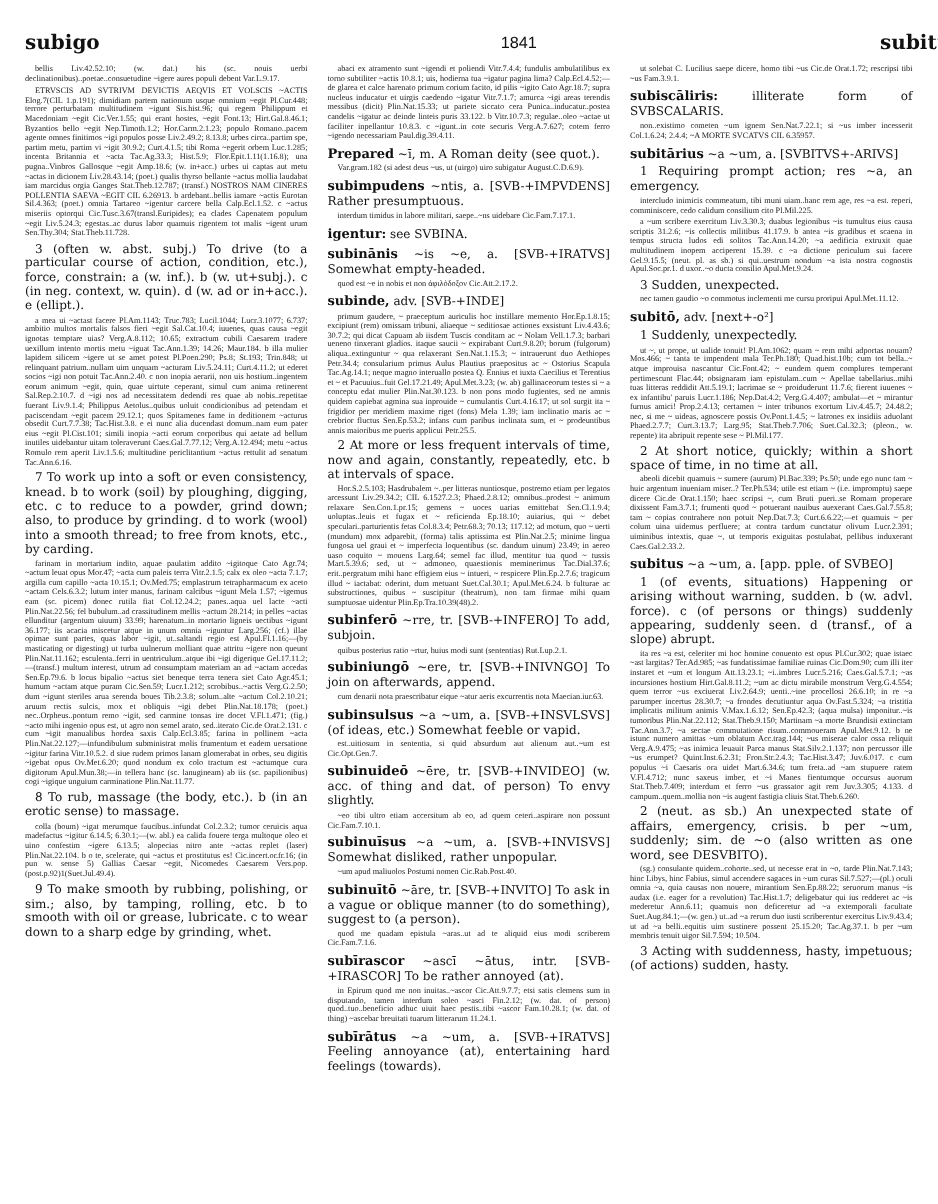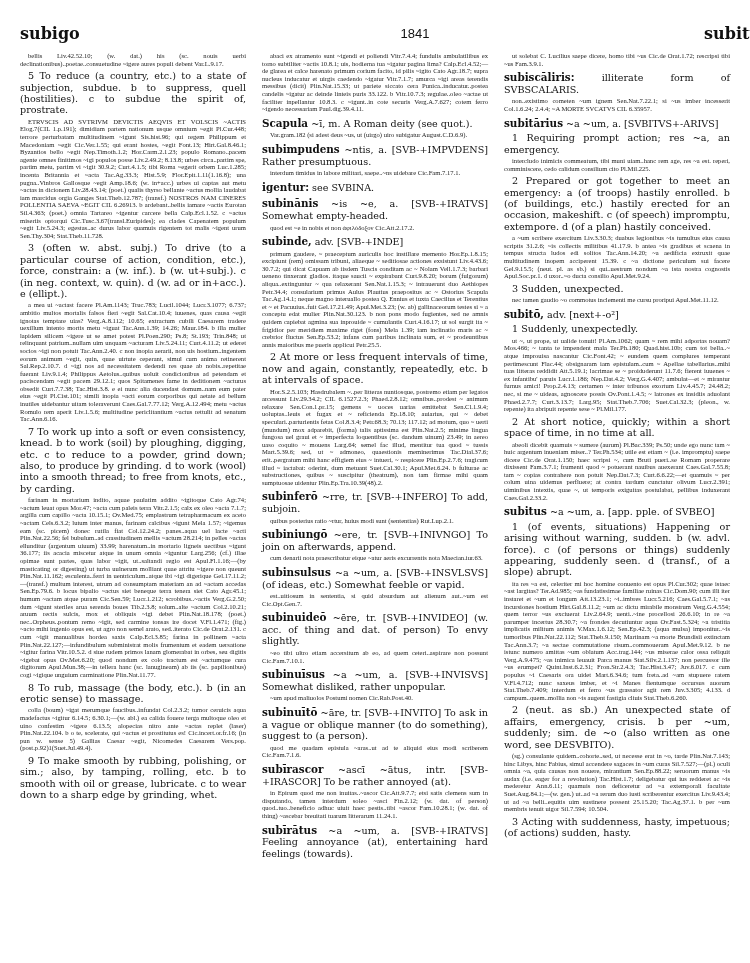--- a/index.html
+++ b/index.html
@@ -24,33 +24,32 @@
 
 <div class="page">
   <div class="header">
     <span class="hw-left">subigo</span>
     <span class="pageno">1841</span>
     <span class="hw-right">subitus</span>
   </div>
 
   <div class="col col1">
       <p class="q indent">bellis Liv.42.52.10; (w. dat.) his (sc. nouis uerbi declinationibus)..poetae..consuetudine ~igere aures populi debent Var.L.9.17.</p>
-      <p class="def">5 To reduce (a country, etc.) to a state of subjection, subdue. b to suppress, quell (hostilities). c to subdue the spirit of, prostrate.</p>
       <p class="q indent">ETRVSCIS AD SVTRIVM DEVICTIS AEQVIS ET VOLSCIS ~ACTIS Elog.7(CIL 1.p.191); dimidiam partem nationum usque omnium ~egit Pl.Cur.448; terrore perturbatam multitudinem ~igunt Sis.hist.96; qui regem Philippum et Macedoniam ~egit Cic.Ver.1.55; qui erant hostes, ~egit Font.13; Hirt.Gal.8.46.1; Byzantios bello ~egit Nep.Timoth.1.2; Hor.Carm.2.1.23; populo Romano..pacem agente omnes finitimos ~igi populos posse Liv.2.49.2; 8.13.8; urbes circa..partim spe, partim metu, partim vi ~igit 30.9.2; Curt.4.1.5; tibi Roma ~egerit orbem Luc.1.285; incenta Britannia et ~acta Tac.Ag.33.3; Hist.5.9; Flor.Epit.1.11(1.16.8); una pugna..Vinbros Gallosque ~egit Amp.18.6; (w. in+acc.) urbes ui captas aut metu ~actas in dicionem Liv.28.43.14; (poet.) qualis thyrso bellante ~actus mollia laudabat iam marcidus orgia Ganges Stat.Theb.12.787; (transf.) NOSTROS NAM CINERES POLLENTIA SAEVA ~EGIT CIL 6.26913.  b ardebant..bellis iamare ~actis Eurotan Sil.4.363; (poet.) omnia Tartareo ~igentur carcere bella Calp.Ecl.1.52.  c ~actus miseriis optorqui Cic.Tusc.3.67(transl.Euripides); ea clades Capenatem populum ~egit Liv.5.24.3; egestas..ac durus labor quamuis rigentem tot malis ~igent urum Sen.Thy.304; Stat.Theb.11.728.</p>
       <p class="def">3 (often w. abst. subj.) To drive (to a particular course of action, condition, etc.), force, constrain: a (w. inf.). b (w. ut+subj.). c (in neg. context, w. quin). d (w. ad or in+acc.). e (ellipt.).</p>
       <p class="q indent">a mea ui ~actast facere Pl.Am.1143; Truc.783; Lucil.1044; Lucr.3.1077; 6.737; ambitio multos mortalis falsos fieri ~egit Sal.Cat.10.4; iuuenes, quas causa ~egit ignotas temptare uias? Verg.A.8.112; 10.65; extractum cubili Caesarem tradere uexillum intento mortis metu ~iguat Tac.Ann.1.39; 14.26; Maur.184.  b illa mulier lapidem silicem ~igere ut se amet potest Pl.Poen.290; Ps.8; St.193; Trin.848; ut relinquant patrium..nullam uim unquam ~acturam Liv.5.24.11; Curt.4.11.2; ut ederet socios ~igi non potuit Tac.Ann.2.40.  c non inopia aerarii, non uis hostium..ingentem eorum animum ~egit, quin, quae uirtute ceperant, simul cum anima retinerent Sal.Rep.2.10.7.  d ~igi nos ad necessitatem dedendi res quae ab nobis..repetitae fuerant Liv.9.1.4; Philippus Aetolus..quibus uoluit condicionibus ad petendam et paciscendam ~egit pacem 29.12.1; quos Spitamenes fame in deditionem ~acturus obsedit Curt.7.7.38; Tac.Hist.3.8.  e ei nunc alia ducendast domum..nam eum pater eius ~egit Pl.Cist.101; simili inopia ~acti eorum corporibus qui aetate ad bellum inutiles uidebantur uitam toleraverunt Caes.Gal.7.77.12; Verg.A.12.494; metu ~actus Romulo rem aperit Liv.1.5.6; multitudine periclitantium ~actus rettulit ad senatum Tac.Ann.6.16.</p>
       <p class="def">7 To work up into a soft or even consistency, knead. b to work (soil) by ploughing, digging, etc. c to reduce to a powder, grind down; also, to produce by grinding. d to work (wool) into a smooth thread; to free from knots, etc., by carding.</p>
       <p class="q indent">farinam in mortarium indito, aquae paulatim addito ~igitoque Cato Agr.74; ~actum leuat opus Mor.47; ~acta cum paleis terra Vitr.2.1.5; calx ex oleo ~acta 7.1.7; argilla cum capillo ~acta 10.15.1; Ov.Med.75; emplastrum tetrapharmacum ex aceto ~actam Cels.6.3.2; lutum inter manus, farinam calcibus ~igunt Mela 1.57; ~igemus eam (sc. picem) donec rutila fiat Col.12.24.2; panes..aqua uel lacte ~acti Plin.Nat.22.56; fel bubulum..ad crassitudinem mellis ~actum 28.214; in pelles ~actas ellunditur (argentum uiuum) 33.99; harenatum..in mortario ligneis uectibus ~igunt 36.177; iis acacia miscetur atque in unum omnia ~iguntur Larg.256; (cf.) illae opimae sunt partes, quas labor ~igit, ut..saltandi regio est Apul.Fl.1.16;—(by masticating or digesting) ut turba uulnerum molliant quae attritu ~igere non queunt Plin.Nat.11.162; esculenta..ferri in uentriculum..atque ibi ~igi digerique Gel.17.11.2;—(transf.) multum interest, utrum ad consumptam materiam an ad ~actam accedas Sen.Ep.79.6.  b locus bipalio ~actus siet beneque terra tenera siet Cato Agr.45.1; humum ~actam atque puram Cic.Sen.59; Lucr.1.212; scrobibus..~actis Verg.G.2.50; dum ~igunt steriles arua serenda boues Tib.2.3.8; solum..alte ~actum Col.2.10.21; aruum rectis sulcis, mox et obliquis ~igi debet Plin.Nat.18.178; (poet.) nec..Orpheus..pontum remo ~igit, sed carmine tonsas ire docet V.Fl.1.471; (fig.) ~acto mihi ingenio opus est, ut agro non semel arato, sed..iterato Cic.de Orat.2.131.  c cum ~igit manualibus hordea saxis Calp.Ecl.3.85; farina in pollinem ~acta Plin.Nat.22.127;—infundibulum subministrat molis frumentum et eadem uersatione ~igitur farina Vitr.10.5.2.  d siue rudem primos lanam glomerabat in orbes, seu digitis ~igebat opus Ov.Met.6.20; quod nondum ex colo tractum est ~actumque cura digitorum Apul.Mun.38;—in tellera hanc (sc. lanugineam) ab iis (sc. papilionibus) cogi ~igique unguium carminatione Plin.Nat.11.77.</p>
       <p class="def">8 To rub, massage (the body, etc.). b (in an erotic sense) to massage.</p>
       <p class="q indent">colla (boum) ~igat merumque faucibus..infundat Col.2.3.2; tumor ceruicis aqua madefactus ~igitur 6.14.5; 6.30.1;—(w. abl.) ea calida fouere terga multoque oleo et uino confestim ~igere 6.13.5; alopecias nitro ante ~actas replet (laser) Plin.Nat.22.104.  b o te, scelerate, qui ~actus et prostitutus es! Cic.incert.or.fr.16; (in pun w. sense 5) Gallias Caesar ~egit, Nicomedes Caesarem Vers.pop.(post.p.92)1(Suet.Jul.49.4).</p>
       <p class="def">9 To make smooth by rubbing, polishing, or sim.; also, by tamping, rolling, etc. b to smooth with oil or grease, lubricate. c to wear down to a sharp edge by grinding, whet.</p>
     </div>
   <div class="col col2">
       <p class="q indent">abaci ex atramento sunt ~igendi et poliendi Vitr.7.4.4; fundulis ambulatilibus ex torno subtiliter ~actis 10.8.1; uis, hodierna tua ~igatur pagina lima? Calp.Ecl.4.52;—de glarea et calce harenato primum corium facito, id pilis ~igito Cato Agr.18.7; supra nucleus inducatur et uirgis caedendo ~igatur Vitr.7.1.7; amurca ~igi areas terendis messibus (dicit) Plin.Nat.15.33; ut pariete siccato cera Punica..inducatur..postea candelis ~igatur ac deinde linteis puris 33.122.  b Vitr.10.7.3; regulae..oleo ~actae ut faciliter inpellantur 10.8.3.  c ~igunt..in cote securis Verg.A.7.627; cotem ferro ~igendo necessariam Paul.dig.39.4.11.</p>
-      <p class="entry"><span class="lemma">Scapula</span><span> ~ī, m. A Roman deity (see quot.).</span></p>
+      <p class="entry"><span class="lemma">Prepared</span><span> ~ī, m. A Roman deity (see quot.).</span></p>
       <p class="q indent">Var.gram.182 (si adest deus ~us, ut (uirgo) uiro subigatur August.C.D.6.9).</p>
       <p class="entry"><span class="lemma">subimpudens</span><span> ~ntis, a. [SVB-+IMPVDENS] Rather presumptuous.</span></p>
       <p class="q indent">interdum timidus in labore militari, saepe..~ns uidebare Cic.Fam.7.17.1.</p>
       <p class="entry"><span class="lemma">igentur:</span><span> see SVBINA.</span></p>
       <p class="entry"><span class="lemma">subinānis</span><span> ~is ~e, a. [SVB-+IRATVS] Somewhat empty-headed.</span></p>
       <p class="q indent">quod est ~e in nobis et non ἀφιλόδοξον Cic.Att.2.17.2.</p>
       <p class="entry"><span class="lemma">subinde,</span><span> adv. [SVB-+INDE]</span></p>
       <p class="q indent">primum gaudere, ~ praeceptum auriculis hoc instillare memento Hor.Ep.1.8.15; excipiunt (rem) omissam tribuni, aliaeque ~ seditiosae actiones exsistunt Liv.4.43.6; 30.7.2; qui dicat Capuam ab iisdem Tuscis conditam ac ~ Nolam Vell.1.7.3; barbari ueneno tinxerant gladios. itaque saucii ~ expirabant Curt.9.8.20; borum (fulgorum) aliqua..extinguntur ~ qua relaxerant Sen.Nat.1.15.3; ~ intrauerunt duo Aethiopes Petr.34.4; consularium primus Aulus Plautius praepositus ac ~ Ostorius Scapula Tac.Ag.14.1; neque magno interuallo postea Q. Ennius et iuxta Caecilius et Terentius et ~ et Pacuuius..fuit Gel.17.21.49; Apul.Met.3.23; (w. ab) gallinaceorum testes si ~ a conceptu edat mulier Plin.Nat.30.123.  b non pons modo fugientes, sed ne amnis quidem capiebat agmina sua inprouide ~ cumulantis Curt.4.16.17; ut sol surgit ita ~ frigidior per meridiem maxime riget (fons) Mela 1.39; iam inclinatio maris ac ~ crebrior fluctus Sen.Ep.53.2; infans cum paribus inclinata sum, et ~ prodeuntibus annis maioribus me pueris applicui Petr.25.5.</p>
       <p class="def">2 At more or less frequent intervals of time, now and again, constantly, repeatedly, etc. b at intervals of space.</p>
       <p class="q indent">Hor.S.2.5.103; Hasdrubalem ~..per litteras nuntiosque, postremo etiam per legatos arcessunt Liv.29.34.2; CIL 6.1527.2.3; Phaed.2.8.12; omnibus..prodest ~ animum relaxare Sen.Con.1.pr.15; gemens ~ uoces uarias emittebat Sen.Cl.1.9.4; uoluptas..leuis et fugax et ~ reficienda Ep.18.10; auiarius, qui ~ debet speculari..parturientis fetas Col.8.3.4; Petr.68.3; 70.13; 117.12; ad motum, quo ~ uerti (mundum) mox adparebit, (forma) talis aptissima est Plin.Nat.2.5; minime lingua fungosa uel graui et ~ imperfecta loquentibus (sc. dandum uinum) 23.49; in aereo uaso coquito ~ mouens Larg.64; semel fac illud, mentitur tua quod ~ tussis Mart.5.39.6; sed, ut ~ admoneo, quaestionis meminerimus Tac.Dial.37.6; erit..pergratum mihi hanc effigiem eius ~ intueri, ~ respicere Plin.Ep.2.7.6; tragicum illud ~ iactabat: oderint, dum metuant Suet.Cal.30.1; Apul.Met.6.24.  b fulturae ac substructiones, quibus ~ suscipitur (theatrum), non tam firmae mihi quam sumptuosae uidentur Plin.Ep.Tra.10.39(48).2.</p>
@@ -70,21 +69,20 @@
       <p class="q indent">in Epirum quod me non inuitas..~ascor Cic.Att.9.7.7; etsi satis clemens sum in disputando, tamen interdum soleo ~asci Fin.2.12; (w. dat. of person) quod..tuo..beneficio adhuc uiuit haec pestis..tibi ~ascor Fam.10.28.1; (w. dat. of thing) ~ascebar breuitati tuarum litterarum 11.24.1.</p>
       <p class="entry"><span class="lemma">subīrātus</span><span> ~a ~um, a. [SVB-+IRATVS] Feeling annoyance (at), entertaining hard feelings (towards).</span></p>
     </div>
   <div class="col col3">
       <p class="q indent">ut solebat C. Lucilius saepe dicere, homo tibi ~us Cic.de Orat.1.72; rescripsi tibi ~us Fam.3.9.1.</p>
       <p class="entry"><span class="lemma">subiscāliris:</span><span> illiterate form of SVBSCALARIS.</span></p>
       <p class="q indent">non..existimo cometen ~um ignem Sen.Nat.7.22.1; si ~us imber incesserit Col.1.6.24; 2.4.4; ~A MORTE SVCATVS CIL 6.35957.</p>
       <p class="entry"><span class="lemma">subitārius</span><span> ~a ~um, a. [SVBITVS+-ARIVS]</span></p>
       <p class="def">1 Requiring prompt action; res ~a, an emergency.</p>
       <p class="q indent">intercludo inimicis commeatum, tibi muni uiam..hanc rem age, res ~a est. reperi, comminiscere, cedo calidum consilium cito Pl.Mil.225.</p>
-      <p class="def">2 Prepared or got together to meet an emergency: a (of troops) hastily enrolled. b (of buildings, etc.) hastily erected for an occasion, makeshift. c (of speech) impromptu, extempore. d (of a plan) hastily conceived.</p>
       <p class="q indent">a ~um scribere exercitum Liv.3.30.3; duabus legionibus ~is tumultus eius causa scriptis 31.2.6; ~is collectis militibus 41.17.9.  b antea ~is gradibus et scaena in tempus structa ludos edi solitos Tac.Ann.14.20; ~a aedificia extruxit quae multitudinem inopem acciperent 15.39.  c ~a dictione periculum sui facere Gel.9.15.5; (neut. pl. as sb.) si qui..uestrum nondum ~a ista nostra cognostis Apul.Soc.pr.1.  d uxor..~o ducta consilio Apul.Met.9.24.</p>
       <p class="def">3 Sudden, unexpected.</p>
       <p class="q indent">nec tamen gaudio ~o commotus inclementi me cursu proripui Apul.Met.11.12.</p>
       <p class="entry"><span class="lemma">subitō,</span><span> adv. [next+-o²]</span></p>
       <p class="def">1 Suddenly, unexpectedly.</p>
       <p class="q indent">ut ~, ut prope, ut ualide tonuit! Pl.Am.1062; quam ~ rem mihi adportas nouam? Mos.466; ~ tanta te impendent mala Ter.Ph.180; Quad.hist.10b; cum tot bella..~ atque improuisa nascantur Cic.Font.42; ~ eundem quem complures temperant pertimescunt Flac.44; obsignaram iam epistulam..cum ~ Apellae tabellarius..mihi tuas litteras reddidit Att.5.19.1; lacrimae se ~ proiduderunt 11.7.6; fierent iuuenes ~ ex infantibu' paruis Lucr.1.186; Nep.Dat.4.2; Verg.G.4.407; ambulat—et ~ mirantur furnus amici! Prop.2.4.13; certamen ~ inter tribunos exortum Liv.4.45.7; 24.48.2; nec, si me ~ uideas, agnoscere possis Ov.Pont.1.4.5; ~ latrones ex insidiis aduolant Phaed.2.7.7; Curt.3.13.7; Larg.95; Stat.Theb.7.706; Suet.Cal.32.3; (pleon., w. repente) ita abripuit repente sese ~ Pl.Mil.177.</p>
       <p class="def">2 At short notice, quickly; within a short space of time, in no time at all.</p>
       <p class="q indent">abeoli dicebit quamuis ~ sumere (aurum) Pl.Bac.339; Ps.50; unde ego nunc tam ~ huic argentum inueniam miser..? Ter.Ph.534; utile est etiam ~ (i.e. impromptu) saepe dicere Cic.de Orat.1.150; haec scripsi ~, cum Bruti pueri..se Romam properare dixissent Fam.3.7.1; frumenti quod ~ potuerant nauibus auexerant Caes.Gal.7.55.8; tam ~ copias contrahere non potuit Nep.Dat.7.3; Curt.6.6.22;—et quamuis ~ per colum uina uidemus perfluere; at contra tardum cunctatur olivum Lucr.2.391; uiminibus intextis, quae ~, ut temporis exiguitas postulabat, pellibus induxerant Caes.Gal.2.33.2.</p>
       <p class="entry"><span class="lemma">subitus</span><span> ~a ~um, a. [app. pple. of SVBEO]</span></p>
       <p class="def">1 (of events, situations) Happening or arising without warning, sudden. b (w. advl. force). c (of persons or things) suddenly appearing, suddenly seen. d (transf., of a slope) abrupt.</p>

